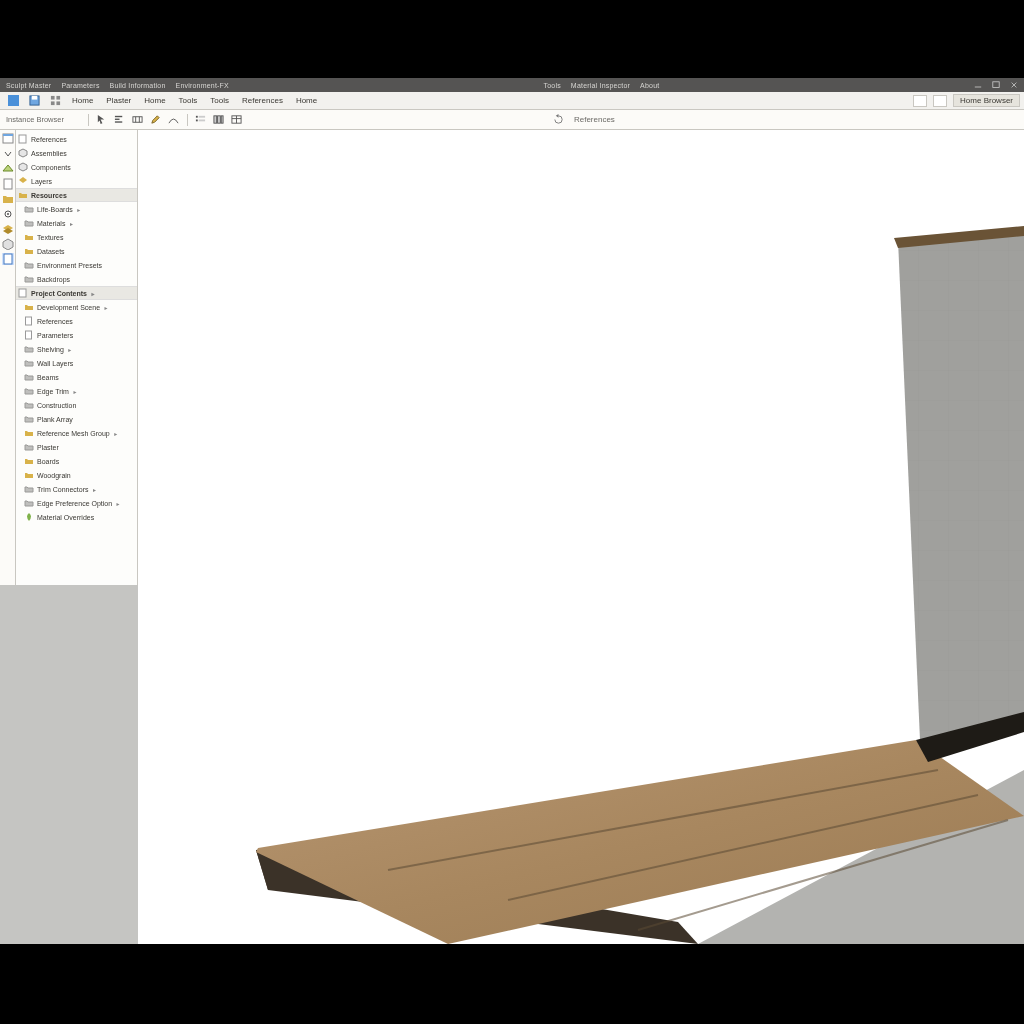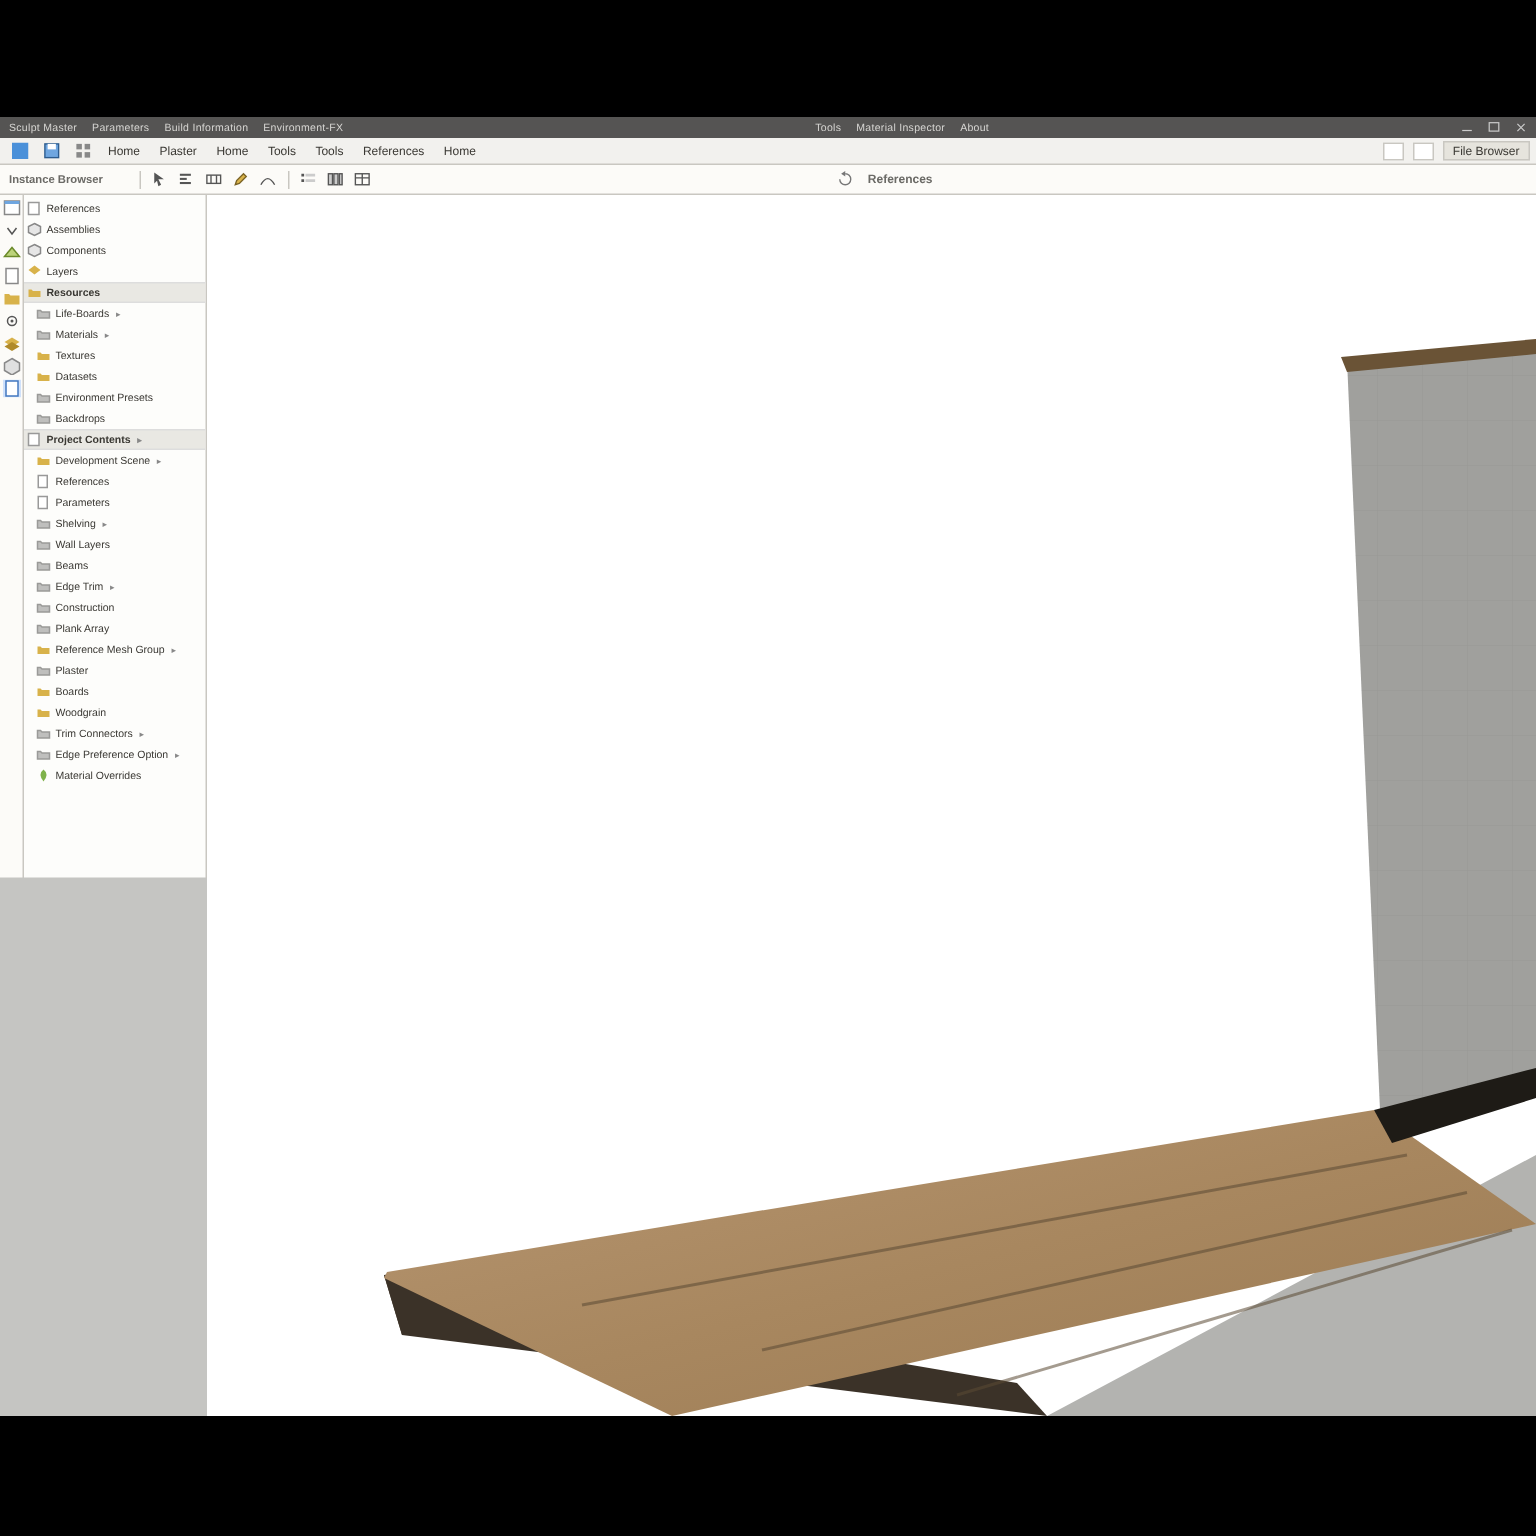--- a/index.html
+++ b/index.html
@@ -34,21 +34,21 @@
   
   .menubar{height:18px;background:var(--bg-menu);display:flex;align-items:center;gap:3px;padding:0 4px;font-size:8px;border-bottom:1px solid var(--border);}
   .menubar .slot{width:18px;height:14px;display:flex;align-items:center;justify-content:center;}
   .menubar .slot svg{width:11px;height:11px;}
   .menubar .m{padding:2px 5px;cursor:default;}
   .menubar .gap{flex:1;}
   .menubar .rbtn{background:var(--right-tab);border:1px solid var(--border);padding:1px 6px;font-size:8px;}
   .menubar .rslot{width:14px;height:12px;border:1px solid var(--border);background:#fff;margin-right:3px;}
 
   
-  .toolstrip{height:20px;background:var(--bg-pale);display:flex;align-items:center;padding:0 6px;gap:4px;border-bottom:1px solid var(--border);font-weight:bold;}
+  .toolstrip{height:20px;background:var(--bg-pale);display:flex;align-items:center;padding:0 6px;gap:4px;border-bottom:1px solid var(--border);}
   .toolstrip .panel-lbl{font-size:7.5px;color:var(--text-dim);padding-right:18px;}
   .toolstrip .tbtn{width:14px;height:14px;display:flex;align-items:center;justify-content:center;border:1px solid transparent;}
   .toolstrip .tbtn svg{width:11px;height:11px;}
   .toolstrip .sep{width:1px;height:12px;background:var(--border);margin:0 2px;}
   .toolstrip .spacer{width:300px;}
   .toolstrip .lblbtn{font-size:8px;color:var(--text-dim);padding:0 4px;}
 
   
   .body{position:absolute;top:52px;left:0;right:0;bottom:0;display:flex;}
 
@@ -123,21 +123,21 @@
     <span class="m">Home</span>
     <span class="m">Plaster</span>
     <span class="m">Home</span>
     <span class="m">Tools</span>
     <span class="m">Tools</span>
     <span class="m">References</span>
     <span class="m">Home</span>
     <span class="gap"></span>
     <span class="rslot"></span>
     <span class="rslot"></span>
-    <span class="rbtn">File Browser</span>
+    <span class="rbtn">Home Browser</span>
   </div>
 
   <div class="toolstrip">
     <span class="panel-lbl">Instance Browser</span>
     <span class="sep"></span>
     <span class="tbtn">
         <svg viewBox="0 0 12 12">
           <path d="M2 1 L9 6 L5 6 L7 10 L5 11 L4 7 L2 9 Z" fill="#555"></path>
         </svg>
       </span>

